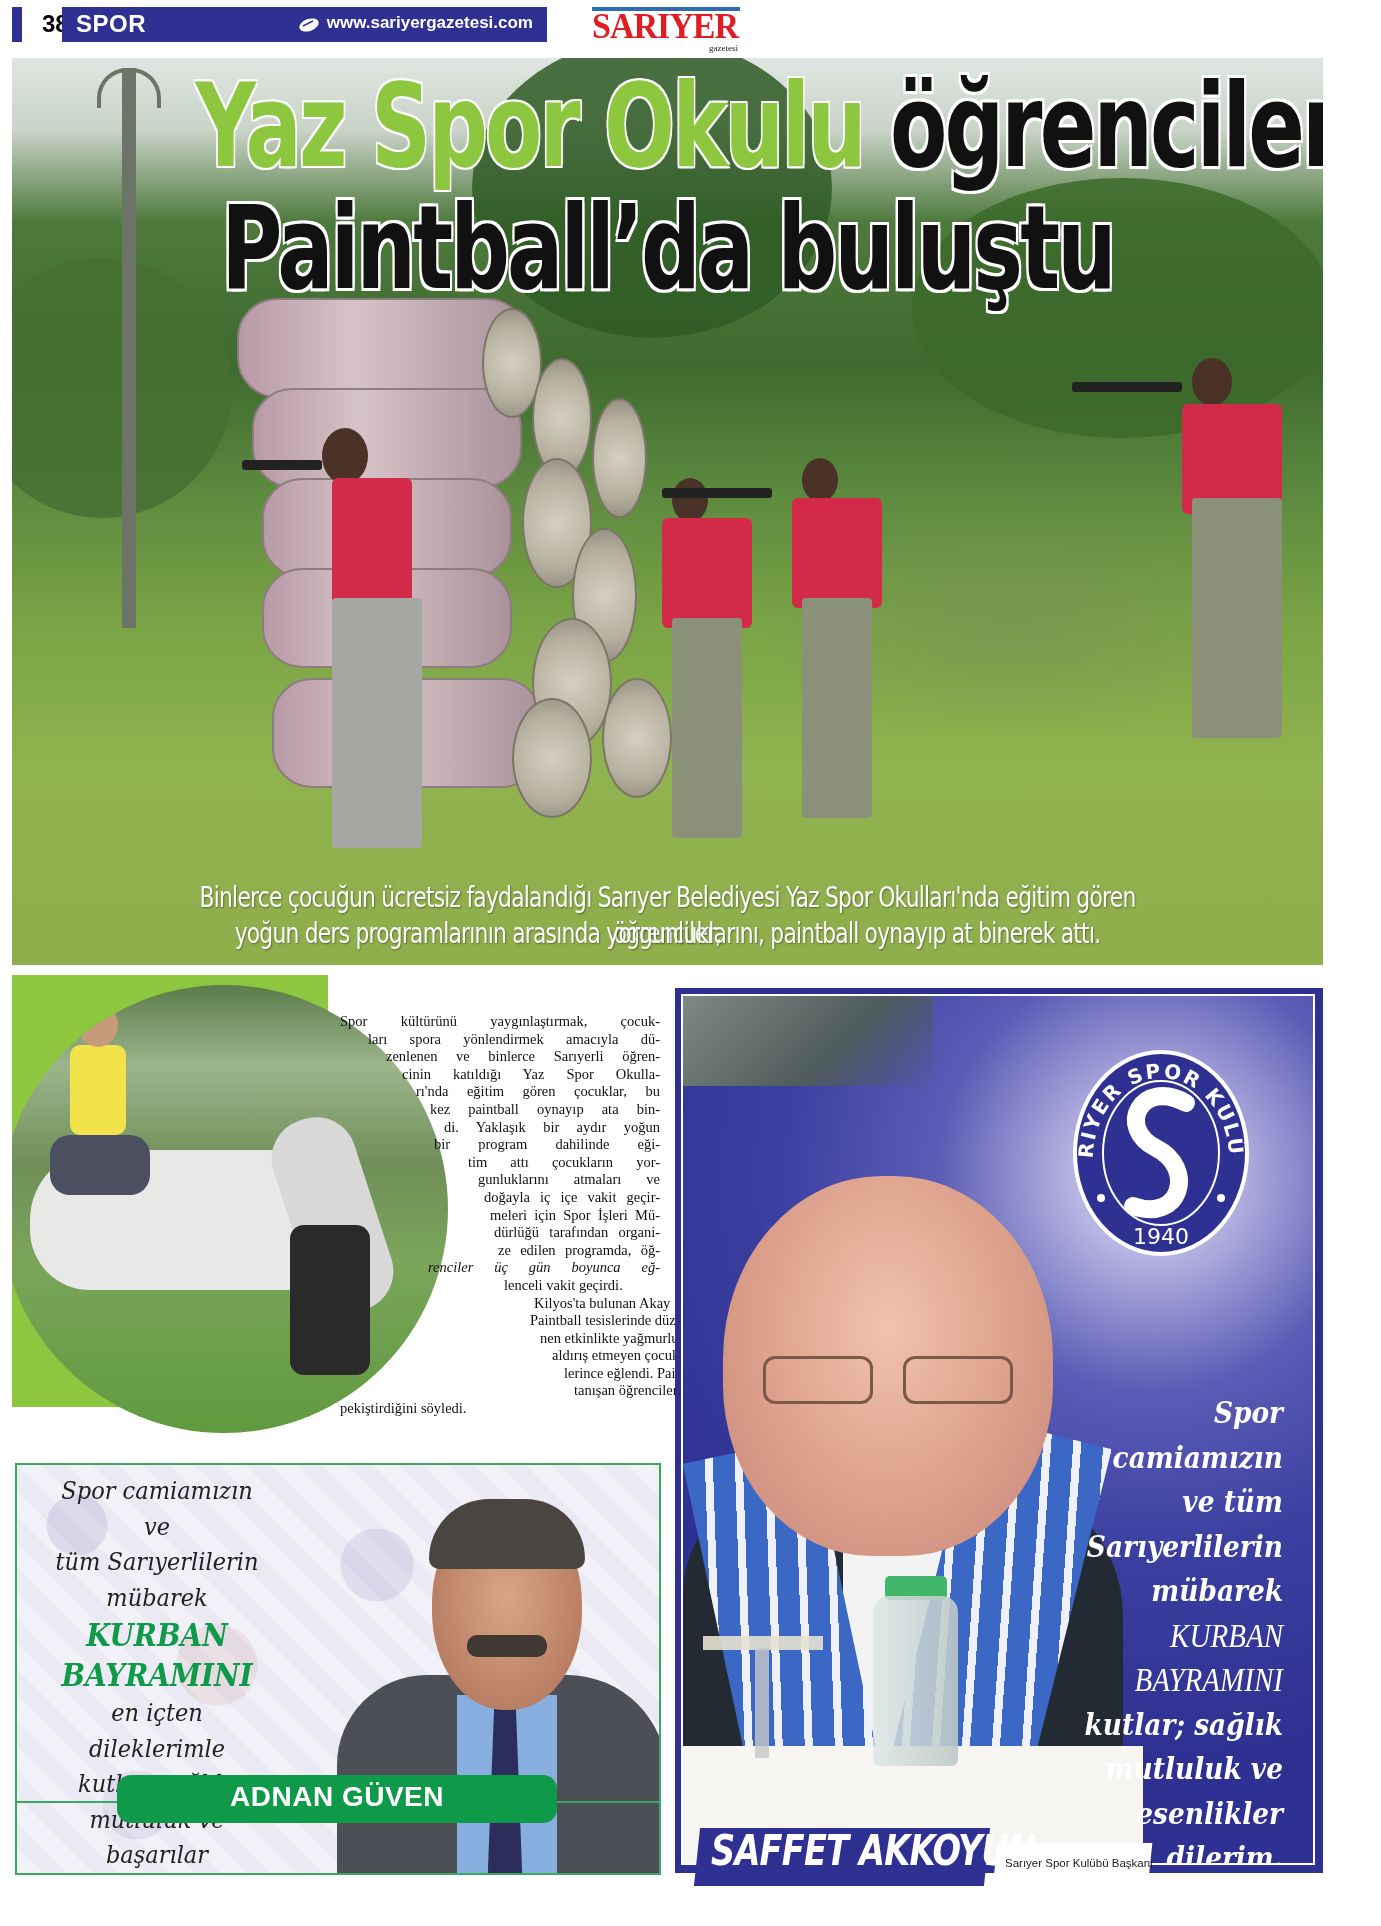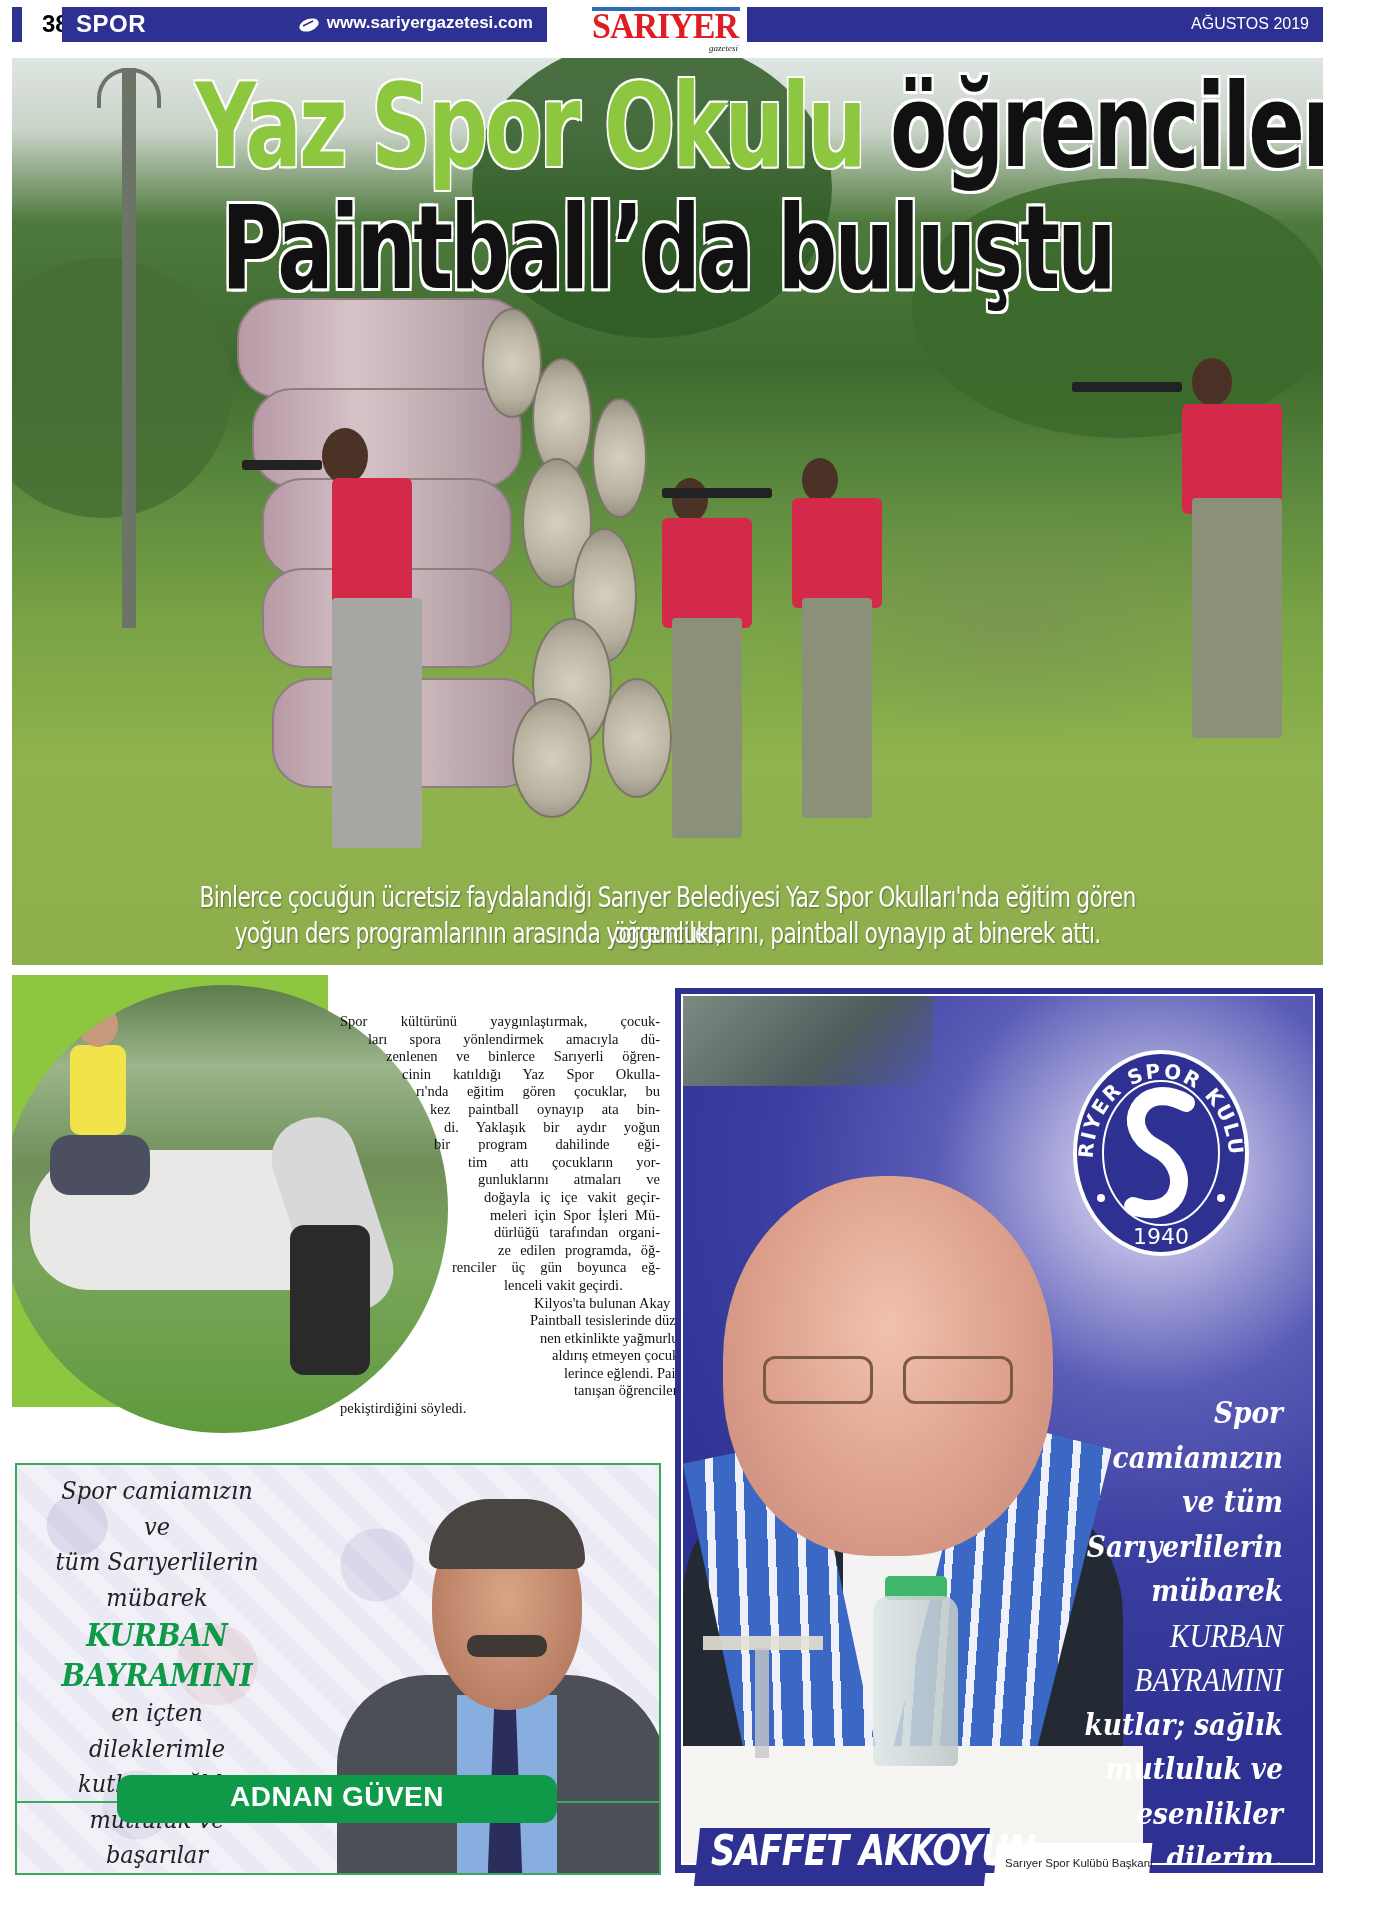--- a/index.html
+++ b/index.html
@@ -8,21 +8,21 @@
   
   .hdr { position: absolute; left: 12px; top: 7px; width: 1311px; height: 35px; }
   .hdr-num-box { position: absolute; left: 0; top: 0; width: 10px; height: 35px; background: #2e3192; }
   .hdr-num { position: absolute; left: 30px; top: 3px; font-weight: bold; font-size: 24px; color: #000; }
   .hdr-bar1 { position: absolute; left: 50px; top: 0; width: 485px; height: 35px; background: #2e3192; }
   .hdr-section { position: absolute; left: 14px; top: 3px; font-weight: bold; font-size: 24px; color: #fff; letter-spacing: 0.5px; }
   .hdr-web { position: absolute; right: 14px; top: 6px; font-size: 17px; font-weight: bold; color: #fff; display: flex; align-items: flex-end; gap: 6px; }
   .hdr-logo { position: absolute; left: 580px; top: 0; width: 148px; height: 42px; }
   .logo-topline { position: absolute; left: 0; top: 0; width: 148px; height: 4px; background: #2e6db5; }
   .logo-text { position: absolute; left: 0; top: 2px; font-family: "Liberation Serif", serif; font-weight: bold; font-size: 34px; color: #e11d24; letter-spacing: -1px; line-height: 34px; transform: scaleY(1.05); }
-  .logo-sub { position: absolute; right: 2px; bottom: -4px; font-family: "Liberation Serif", serif; font-style: italic; font-size: 9px; color: #222; }
+  .logo-sub { position: absolute; right: 2px; bottom: -4px; font-family: "Liberation Serif", serif; font-size: 9px; color: #222; }
   .hdr-bar2 { position: absolute; left: 735px; top: 0; width: 576px; height: 35px; background: #2e3192; }
   .hdr-date { position: absolute; right: 14px; top: 8px; font-size: 16px; color: #fff; }
 
   
   .hero { position: absolute; left: 12px; top: 58px; width: 1311px; height: 907px; overflow: hidden;
     background:
       radial-gradient(ellipse 260px 120px at 1000px 560px, rgba(120,140,90,0.5), transparent),
       linear-gradient(180deg, #dfe6e2 0%, #c9d3c7 8%, #4f7a3e 18%, #3e6a2f 34%, #5d8a3f 48%, #79a345 62%, #8fb34e 78%, #8fae4c 100%); }
   .tree-blob { position: absolute; border-radius: 50%; background: #2f5a26; opacity: 0.85; }
   .lamp-post { position: absolute; left: 110px; top: 10px; width: 14px; height: 560px; background: #6b7466; }
@@ -125,23 +125,20 @@
         <path d="M6 9 L16 4" stroke="#2e3192" stroke-width="1.5"></path>
       </svg>
       <span>www.sariyergazetesi.com</span>
     </div>
   </div>
   <div class="hdr-logo">
     <div class="logo-topline"></div>
     <div class="logo-text">SARIYER</div>
     <div class="logo-sub">gazetesi</div>
   </div>
-  <div class="hdr-bar2">
-    <div class="hdr-date">AĞUSTOS 2019</div>
-  </div>
 </div>
 
 <div class="hero">
   <div class="tree-blob" style="left:460px;top:-20px;width:360px;height:300px;"></div>
   <div class="tree-blob" style="left:900px;top:120px;width:420px;height:260px;background:#3c6a2c;"></div>
   <div class="tree-blob" style="left:-40px;top:200px;width:260px;height:260px;background:#466f34;"></div>
   <div class="lamp-head"></div>
   <div class="lamp-post"></div>
 
   <div class="barrel" style="left:225px;top:240px;width:290px;height:100px;"></div>
@@ -212,21 +209,21 @@
     <span class="art-line" style="margin-left: 76px;">rı'nda eğitim gören çocuklar, bu</span>
     <span class="art-line" style="margin-left: 90px;">kez paintball oynayıp ata bin-</span>
     <span class="art-line" style="margin-left: 104px;">di. Yaklaşık bir aydır yoğun</span>
     <span class="art-line" style="margin-left: 94px;">bir program dahilinde eği-</span>
     <span class="art-line" style="margin-left: 128px;">tim attı çocukların yor-</span>
     <span class="art-line" style="margin-left: 138px;">gunluklarını atmaları ve</span>
     <span class="art-line" style="margin-left: 144px;">doğayla iç içe vakit geçir-</span>
     <span class="art-line" style="margin-left: 150px;">meleri için Spor İşleri Mü-</span>
     <span class="art-line" style="margin-left: 154px;">dürlüğü tarafından organi-</span>
     <span class="art-line" style="margin-left: 158px;">ze edilen programda, öğ-</span>
-    <span class="art-line" style="margin-left: 112px;">renciler üç gün boyunca eğ-</span>
+    <span class="art-line" style="margin-left: 88px; font-style: italic;">renciler üç gün boyunca eğ-</span>
     <span class="art-line last" style="margin-left: 164px;">lenceli vakit geçirdi.</span>
     <span class="art-line" style="margin-left: 194px;">Kilyos'ta bulunan Akay</span>
     <span class="art-line" style="margin-left: 190px;">Paintball tesislerinde düzenle-</span>
     <span class="art-line" style="margin-left: 200px;">nen etkinlikte yağmurlu havaya</span>
     <span class="art-line" style="margin-left: 212px;">aldırış etmeyen çocuklar gönül-</span>
     <span class="art-line" style="margin-left: 224px;">lerince eğlendi. Paintball ile ilk kez</span>
     <span class="art-line" style="margin-left: 234px;">tanışan öğrenciler, oyunun takım ruhunu</span>
     <span class="art-line last" style="margin-left: 0px;">pekiştirdiğini söyledi.</span>
   </div>
 

